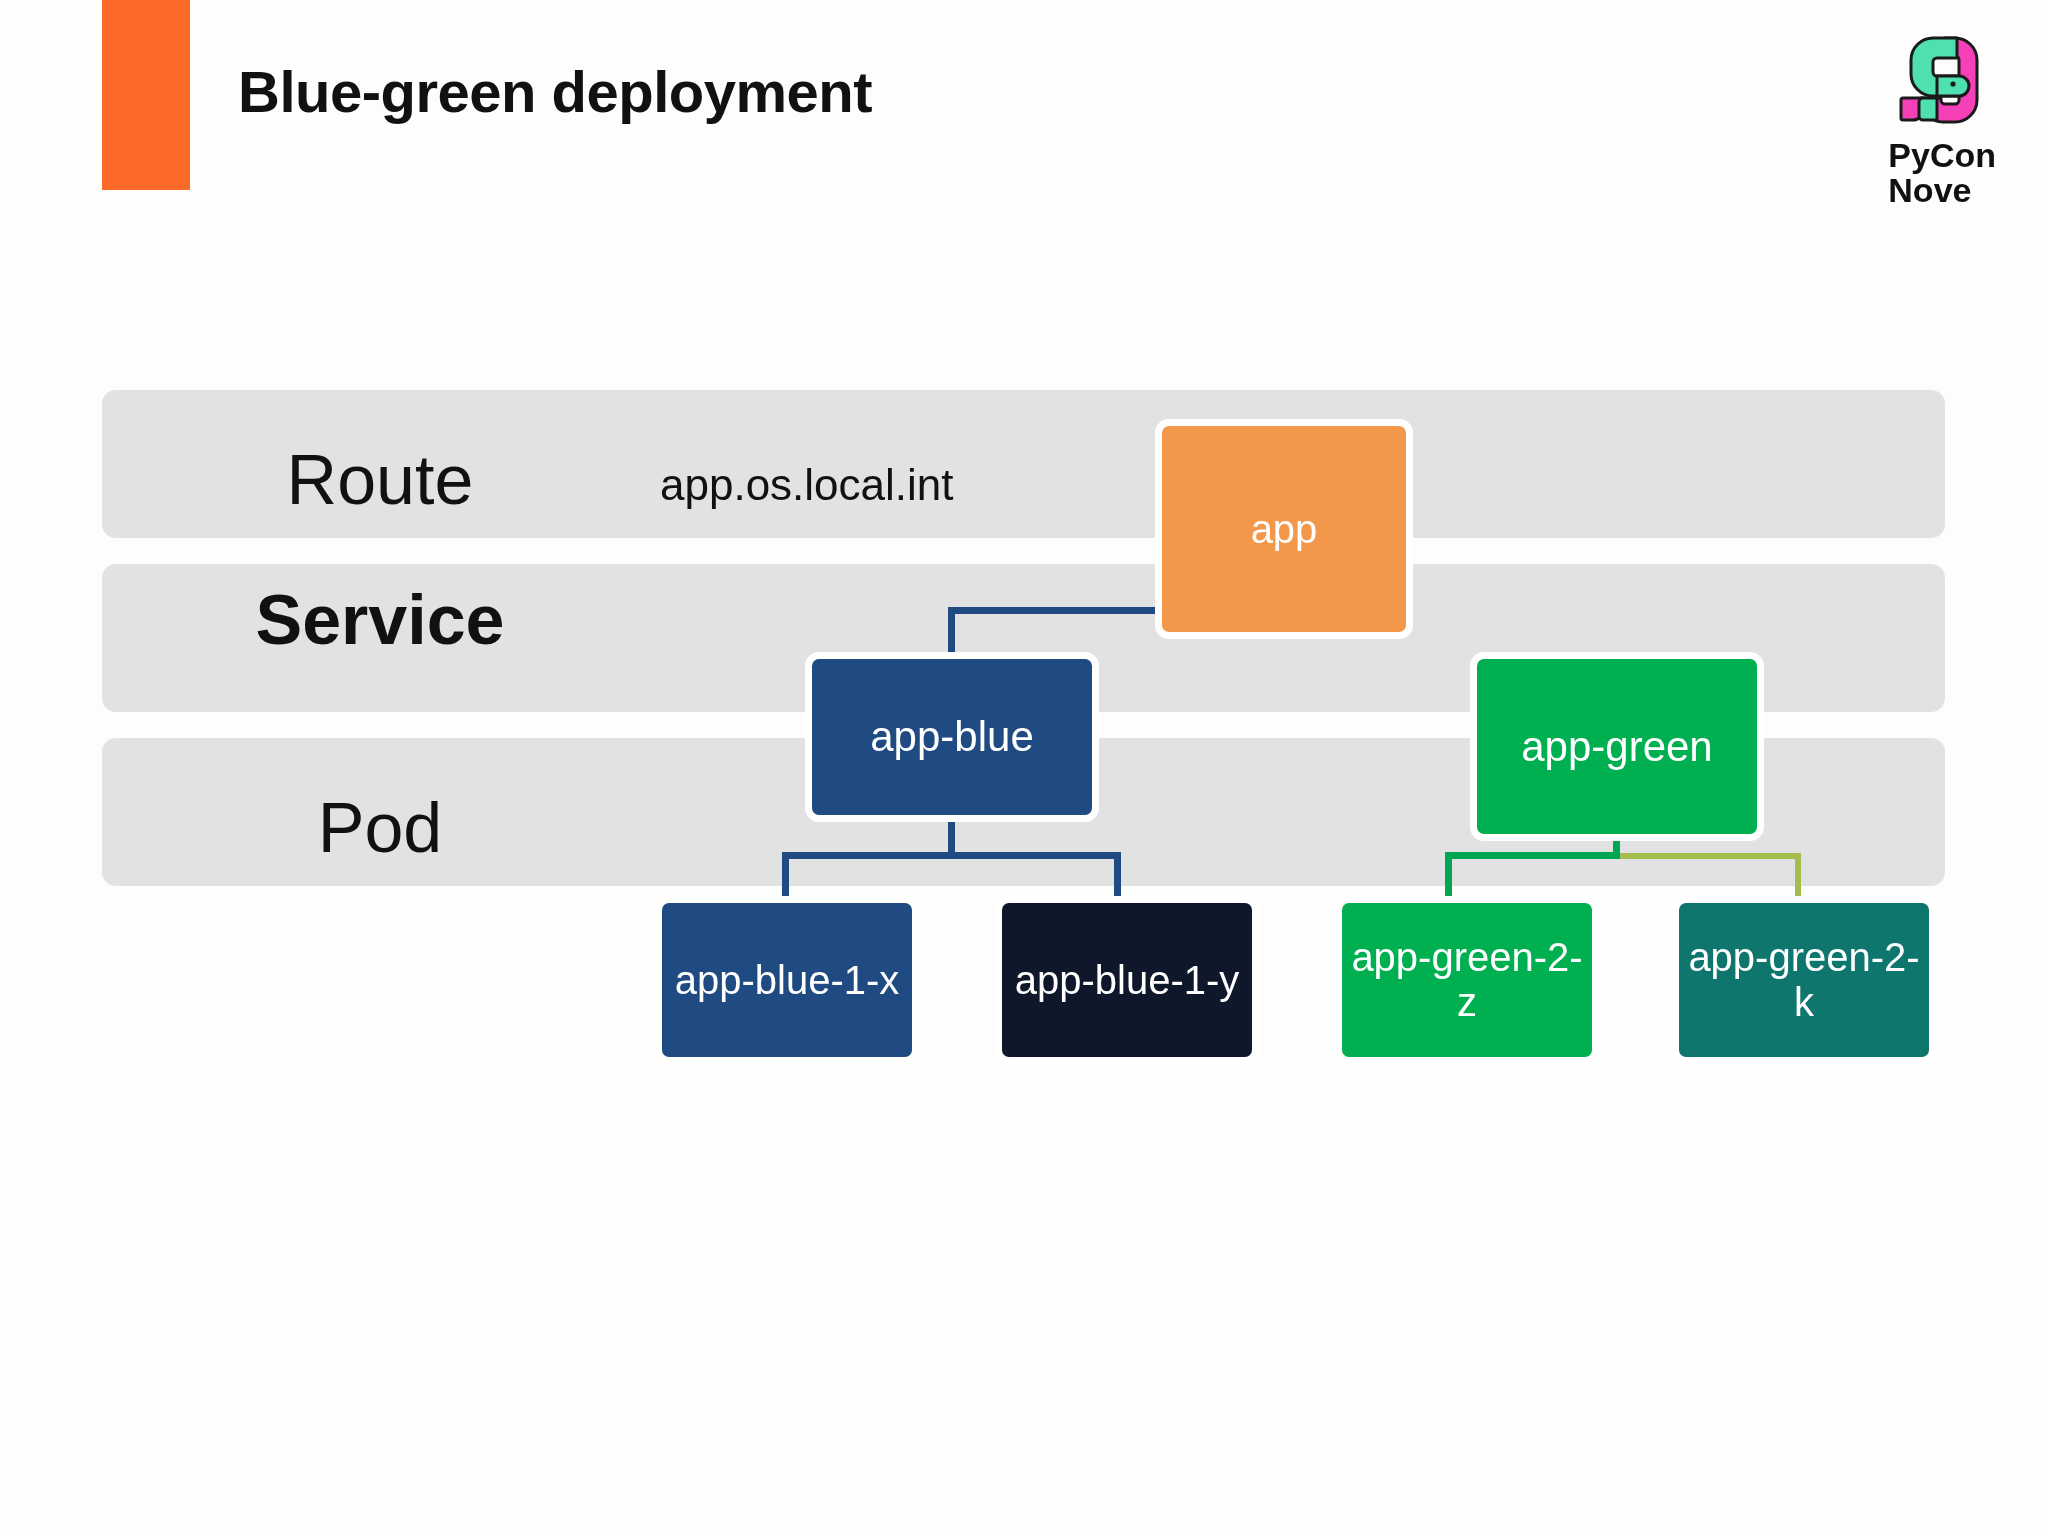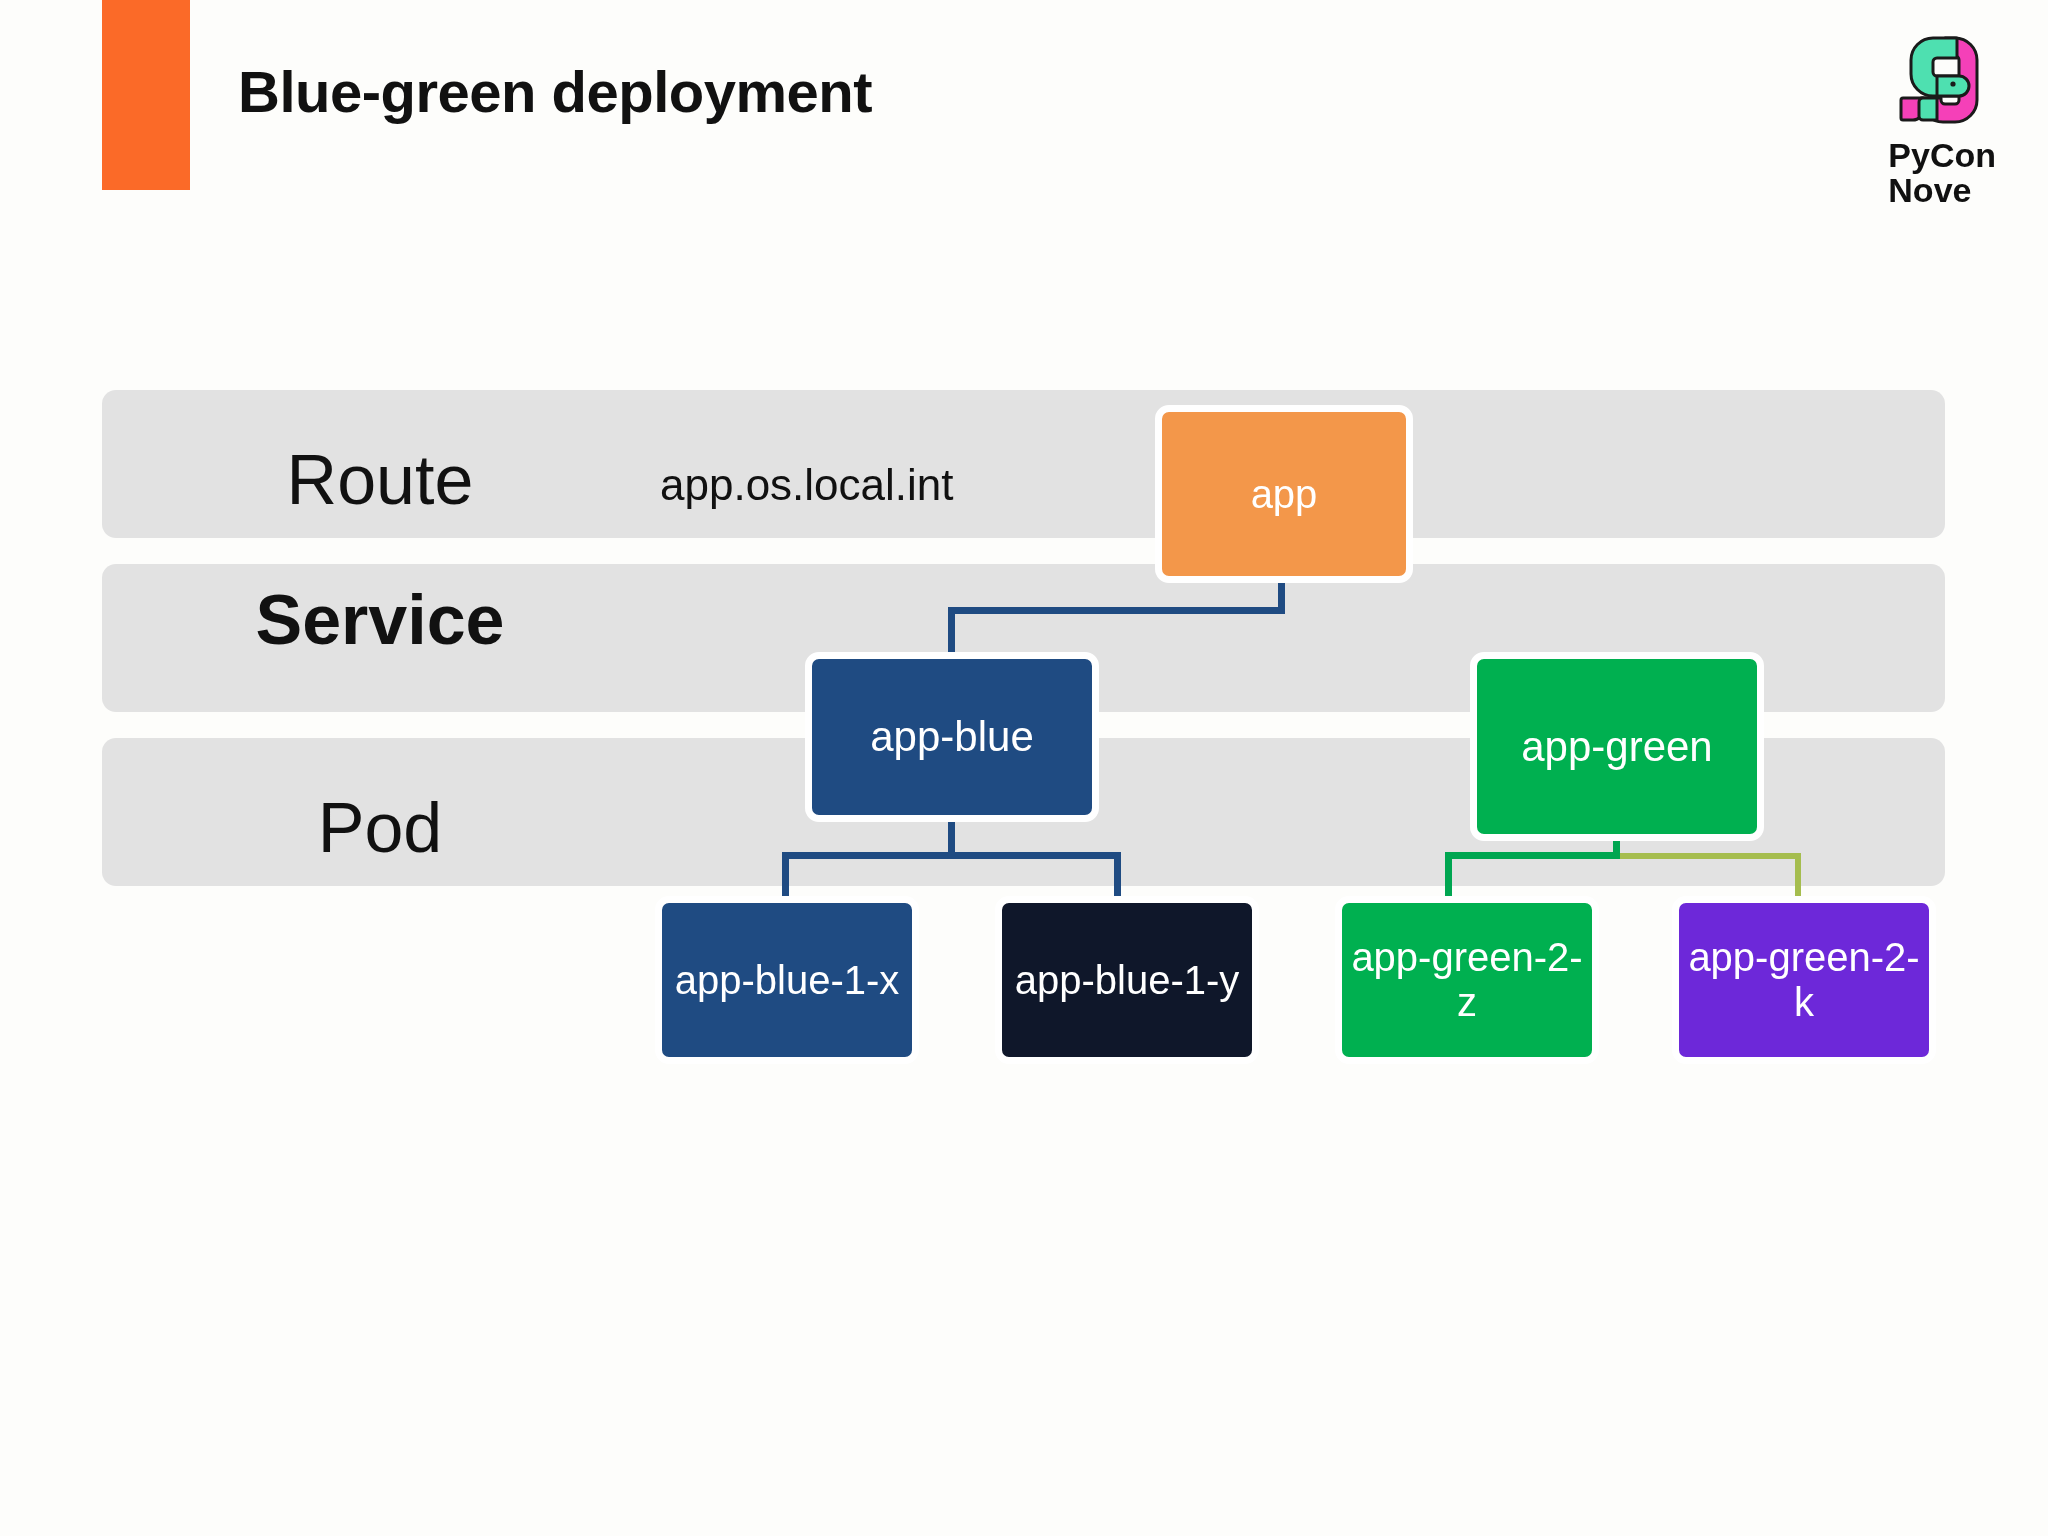--- a/index.html
+++ b/index.html
@@ -103,22 +103,22 @@
     align-items: center;
     justify-content: center;
     color: #ffffff;
     border-radius: 14px;
     border: 7px solid #ffffff;
     box-sizing: border-box;
     text-align: center;
     z-index: 5;
   }
   #node-app {
-    left: 1155px; top: 405px;
-    width: 258px; height: 178px;
+    left: 1155px; top: 419px;
+    width: 258px; height: 220px;
     background: #f3974a;
     font-size: 40px;
   }
   #node-app-blue {
     left: 805px; top: 652px;
     width: 294px; height: 170px;
     background: #1f4b82;
     font-size: 42px;
   }
   #node-app-green {
@@ -129,21 +129,21 @@
   }
   .pod-node {
     top: 896px;
     width: 264px;
     height: 168px;
     font-size: 40px;
   }
   #node-pod-1 { left: 655px;  background: #1f4b82; }
   #node-pod-2 { left: 995px;  background: #0f172a; }
   #node-pod-3 { left: 1335px; background: #00b050; }
-  #node-pod-4 { left: 1672px; background: #6d28d9; }
+  #node-pod-4 { left: 1672px; background: #0f766e; }
 
   
   .conn { position: absolute; z-index: 2; }
   .conn-blue  { background: #1f4b82; }
   .conn-green { background: #00a651; }
   .conn-olive { background: #a5bd4e; }
 
   
   #c-app-v1 { left: 1278px; top: 578px; width: 7px;  height: 36px; }
   #c-app-h  { left: 948px;  top: 607px; width: 337px; height: 7px; }

